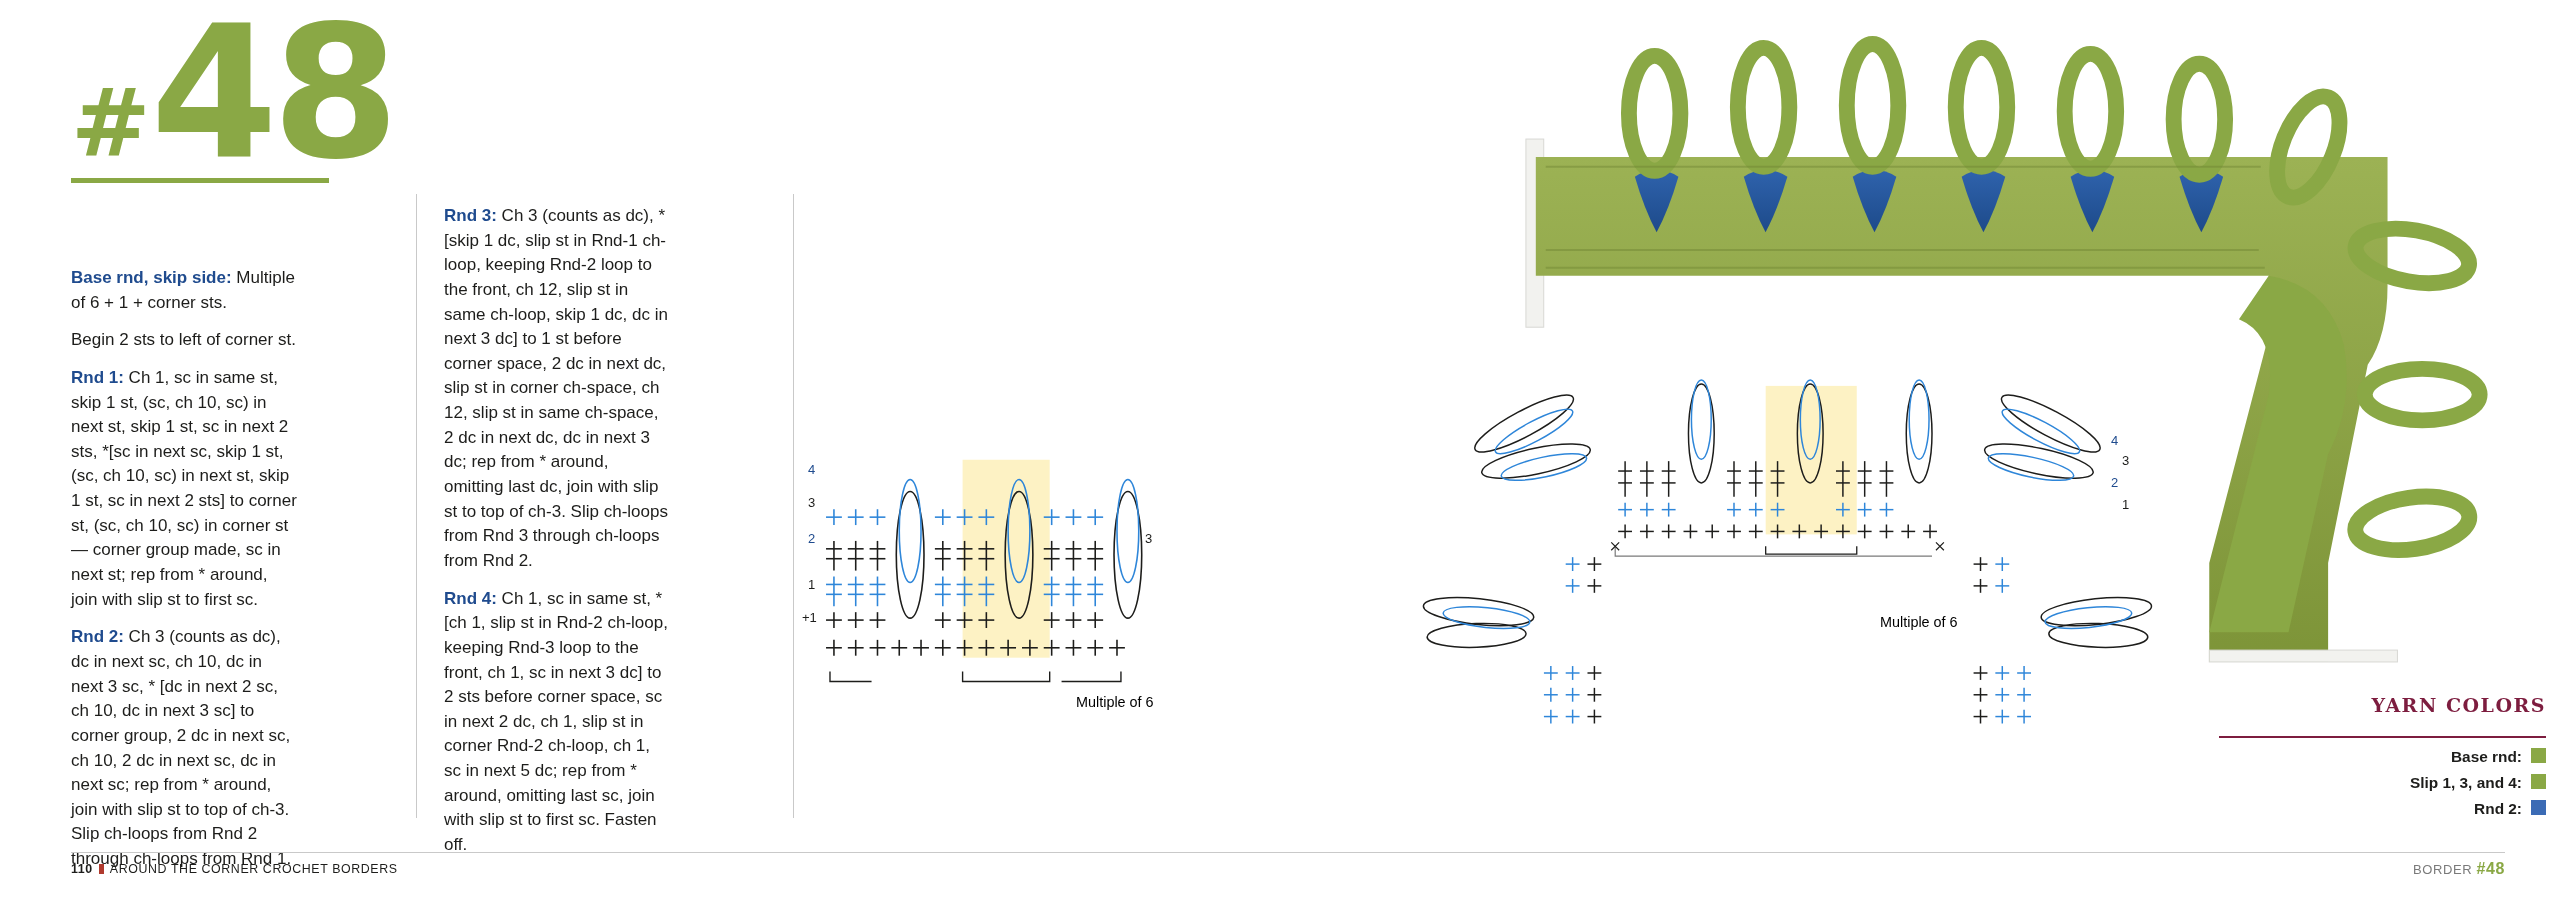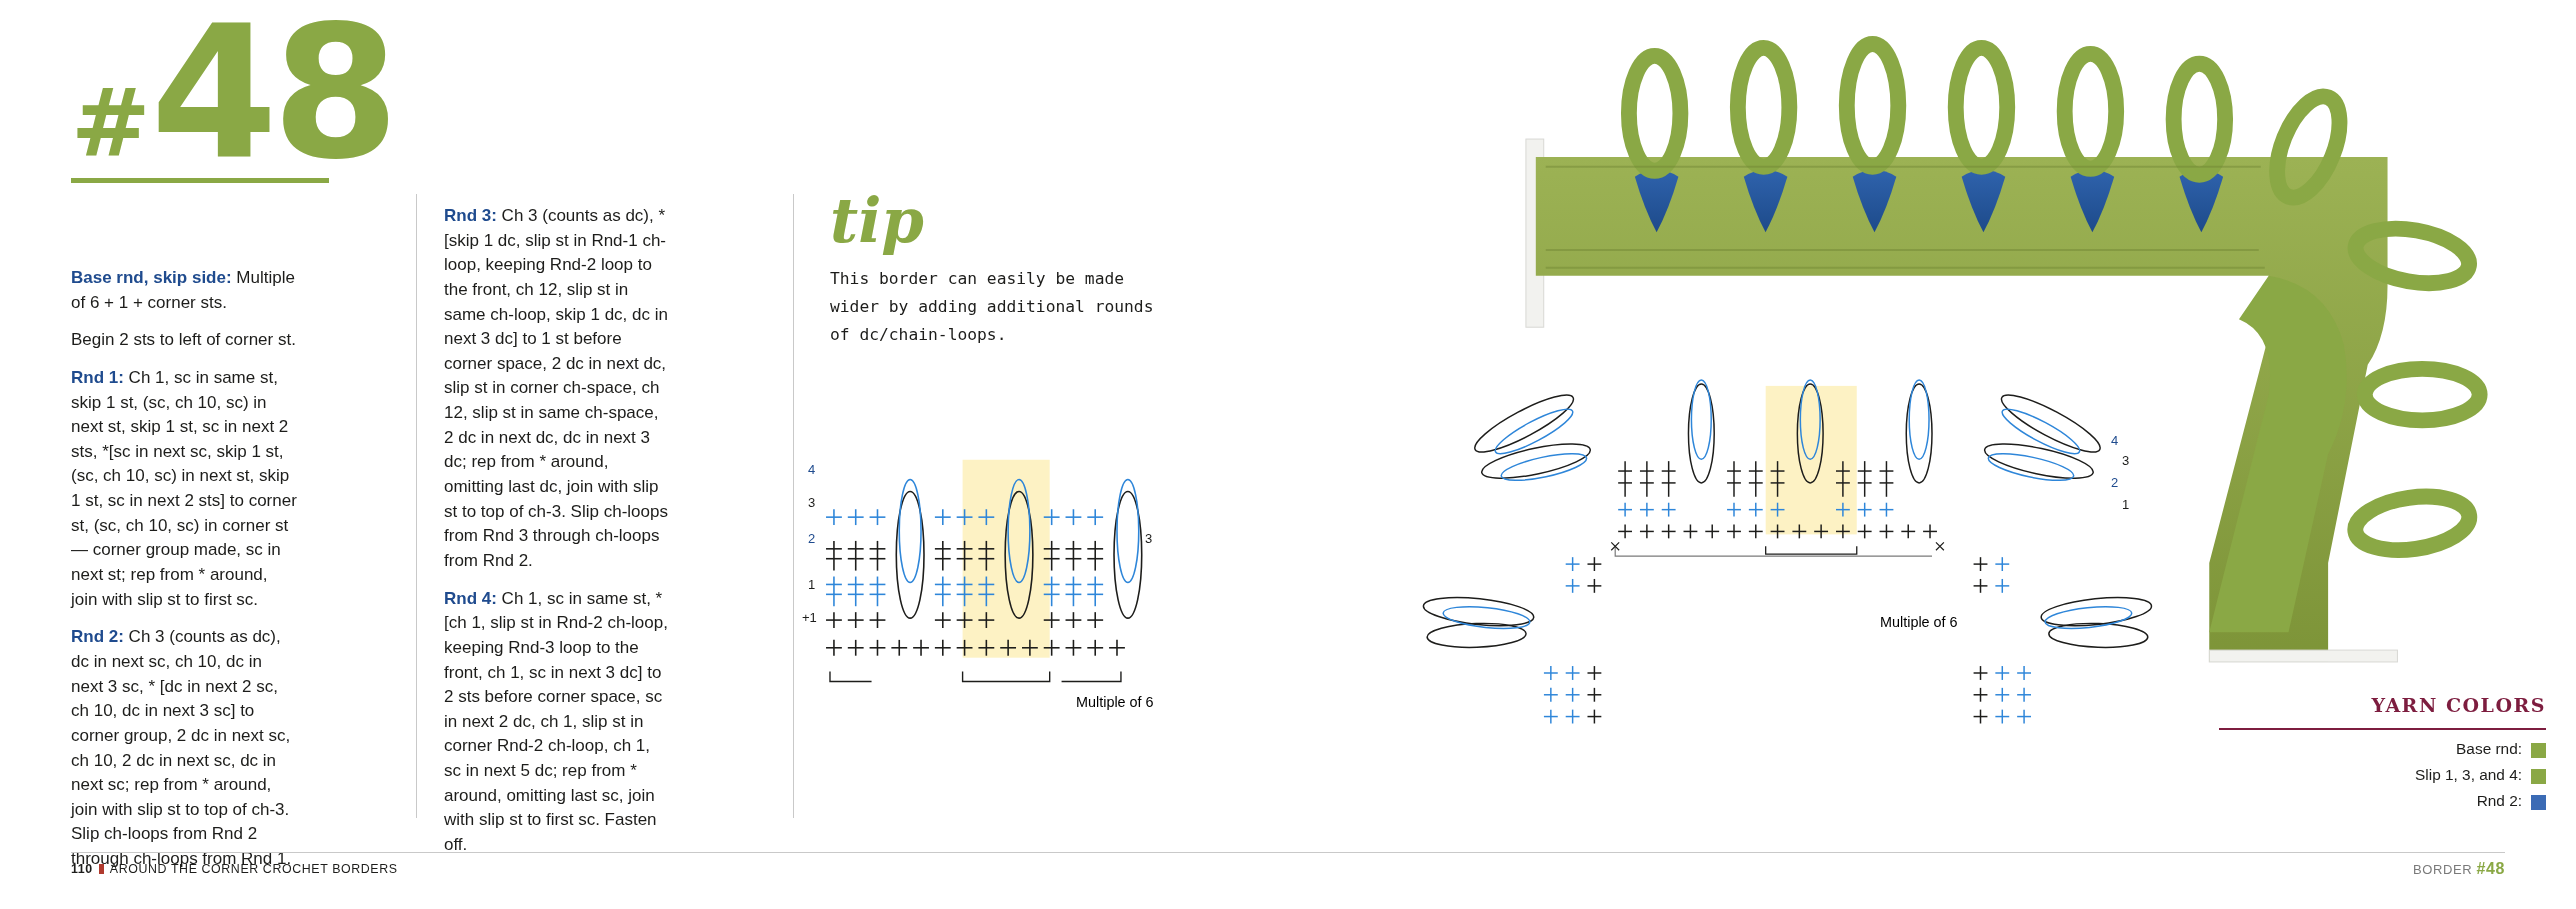--- a/index.html
+++ b/index.html
@@ -155,32 +155,32 @@
     top: 694px;
     width: 327px;
     text-align: right;
   }
   .yarn-title {
     font-family: "DejaVu Serif", serif;
     font-weight: bold;
     font-size: 19px;
     letter-spacing: 1.5px;
     color: #7d1d3f;
-    padding-bottom: 12px;
+    padding-bottom: 20px;
     border-bottom: 2px solid #7d1d3f;
     margin-bottom: 10px;
   }
   .yarn-row {
     font-size: 15.4px;
-    font-weight: normal;
+    font-weight: bold;
     color: #1d1d1b;
     margin-bottom: 8px;
     display: flex;
     justify-content: flex-end;
-    align-items: flex-end;
+    align-items: flex-start;
   }
   .swatch {
     display: inline-block;
     width: 15px;
     height: 15px;
     margin-left: 9px;
   }
 
   
   .footer {
@@ -251,24 +251,20 @@
     <p><span>Begin 2 sts to left of corner st.</span></p>
     <p><span class="lbl">Rnd 1:</span><span> Ch 1, sc in same st, skip 1 st, (sc, ch 10, sc) in next st, skip 1 st, sc in next 2 sts, *[sc in next sc, skip 1 st, (sc, ch 10, sc) in next st, skip 1 st, sc in next 2 sts] to corner st, (sc, ch 10, sc) in corner st — corner group made, sc in next st; rep from * around, join with slip st to first sc.</span></p>
     <p><span class="lbl">Rnd 2:</span><span> Ch 3 (counts as dc), dc in next sc, ch 10, dc in next 3 sc, * [dc in next 2 sc, ch 10, dc in next 3 sc] to corner group, 2 dc in next sc, ch 10, 2 dc in next sc, dc in next sc; rep from * around, join with slip st to top of ch-3. Slip ch-loops from Rnd 2 through ch-loops from Rnd 1.</span></p>
   </div>
 
   <div class="col col2">
     <p><span class="lbl">Rnd 3:</span><span> Ch 3 (counts as dc), *[skip 1 dc, slip st in Rnd-1 ch-loop, keeping Rnd-2 loop to the front, ch 12, slip st in same ch-loop, skip 1 dc, dc in next 3 dc] to 1 st before corner space, 2 dc in next dc, slip st in corner ch-space, ch 12, slip st in same ch-space, 2 dc in next dc, dc in next 3 dc; rep from * around, omitting last dc, join with slip st to top of ch-3. Slip ch-loops from Rnd 3 through ch-loops from Rnd 2.</span></p>
     <p><span class="lbl">Rnd 4:</span><span> Ch 1, sc in same st, *[ch 1, slip st in Rnd-2 ch-loop, keeping Rnd-3 loop to the front, ch 1, sc in next 3 dc] to 2 sts before corner space, sc in next 2 dc, ch 1, slip st in corner Rnd-2 ch-loop, ch 1, sc in next 5 dc; rep from * around, omitting last sc, join with slip st to first sc. Fasten off.</span></p>
   </div>
 
-  <div class="tip-block">
-    <div class="tip-word">tip</div>
-    <div class="tip-text">This border can easily be made wider by adding additional rounds of dc/chain-loops.</div>
-  </div>
 
   <div class="chart-small">
     <svg width="416" height="287" viewBox="0 0 420 290" xmlns="http://www.w3.org/2000/svg">
 
       <rect x="152" y="24" width="88" height="200" fill="#fdf2c4"></rect>
 
       <g stroke="#1d1d1b" stroke-width="1.6">
         <g>
           <line x1="22" y1="206" x2="22" y2="222"></line>
             <line x1="14" y1="214" x2="30" y2="214"></line>

